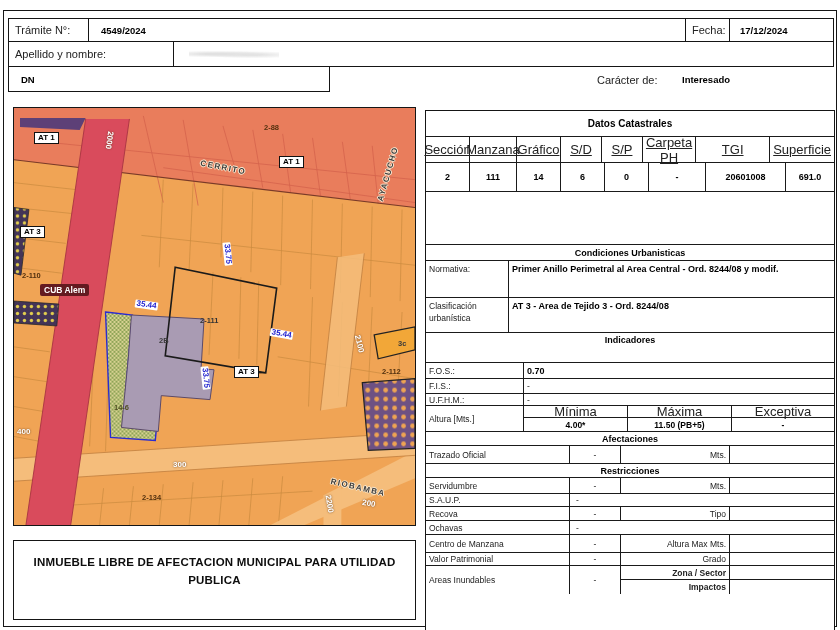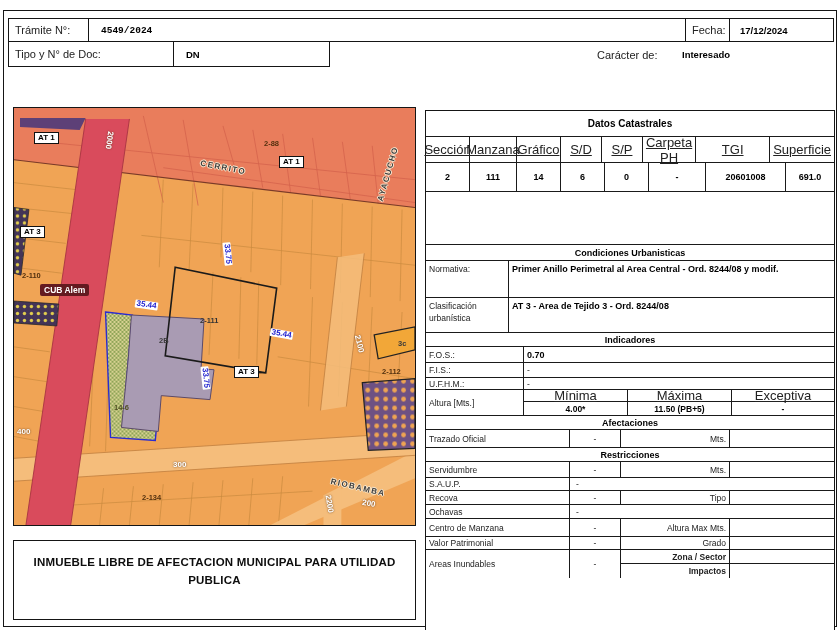--- a/index.html
+++ b/index.html
@@ -53,27 +53,31 @@
 </style>
 </head>
 <body>
 
 <div id="page">
   <div id="frame"></div>
 
   <div class="hdr">
     <div class="hrow hrow1">
       <div class="hcell br hlabel" style="width:80px;">Trámite N°:</div>
-      <div class="hcell hval" style="flex:1;padding-left:12px;font-family:Liberation Mono, monospace;">4549/2024</div>
+      <div class="hcell hval" style="flex:1;padding-left:12px;">4549/2024</div>
       <div class="hcell bl hlabel" style="width:44px;">Fecha:</div>
       <div class="hcell bl hval" style="width:104px;padding-left:10px;">17/12/2024</div>
     </div>
+    <div class="hrow hrow2" style="position:relative;">
+      <div class="hcell br hlabel" style="width:165px;">Apellido y nombre:</div>
+      <div class="hcell" style="flex:1;"></div>
+      <div class="smudge"></div>
+    </div>
     <div class="hrow hrow3">
       <div class="h3box">
-        <div class="hcell br hlabel" style="width:165px;">Tipo y N° de Doc:</div>
         <div class="hcell hval" style="flex:1;padding-left:12px;">DN</div>
       </div>
       <div class="hcell hlabel" style="position:absolute;left:583px;top:0;">Carácter de:</div>
       <div class="hcell hval" style="position:absolute;left:668px;top:0;">Interesado</div>
     </div>
   </div>
 
   <div class="panel">
 
     <div class="prow first ptitle" style="height:25px;font-size:10px;">Datos Catastrales</div>
@@ -104,21 +108,21 @@
     <div class="prow" style="height:37px;">
       <div class="pc firstc" style="width:82px;align-items:flex-start;padding-top:3px;">Normativa:</div>
       <div class="pc pbold" style="flex:1;align-items:flex-start;padding-top:3px;">Primer Anillo Perimetral al Area Central - Ord. 8244/08 y modif.</div>
     </div>
     <div class="prow" style="height:35px;">
       <div class="pc firstc" style="width:82px;align-items:flex-start;padding-top:3px;white-space:normal;line-height:1.4;">Clasificación urbanística</div>
       <div class="pc pbold" style="flex:1;align-items:flex-start;padding-top:3px;">AT 3 - Area de Tejido 3  - Ord. 8244/08</div>
     </div>
 
     <div class="prow ptitle" style="height:14px;">Indicadores</div>
-    <div class="prow" style="height:16px;">
+    <div class="prow" style="height:16px;margin-top:16px;">
       <div class="pc firstc" style="width:97px;">F.O.S.:</div>
       <div class="pc pbold" style="flex:1;">0.70</div>
     </div>
     <div class="prow" style="height:15px;">
       <div class="pc firstc" style="width:97px;">F.I.S.:</div>
       <div class="pc" style="flex:1;">-</div>
     </div>
     <div class="prow" style="height:12px;">
       <div class="pc firstc" style="width:97px;">U.F.H.M.:</div>
       <div class="pc" style="flex:1;">-</div>
@@ -316,21 +320,21 @@
     <div class="mlabel street-name" style="left:316px;top:376px;transform:rotate(13deg);">RIOBAMBA</div>
     <div class="mlabel cub" style="left:26px;top:176px;">CUB Alem</div>
 
     <div class="mlabel street-num" style="left:86px;top:28px;transform:rotate(98deg);">2000</div>
     <div class="mlabel street-num" style="left:336px;top:232px;transform:rotate(76deg);">2100</div>
     <div class="mlabel street-num" style="left:306px;top:392px;transform:rotate(80deg);">2200</div>
     <div class="mlabel street-num" style="left:3px;top:320px;">400</div>
     <div class="mlabel street-num" style="left:159px;top:353px;">300</div>
     <div class="mlabel street-num" style="left:348px;top:392px;transform:rotate(10deg);">200</div>
 
-    <div class="mlabel parcel-id" style="left:250px;top:32px;">2-88</div>
+    <div class="mlabel parcel-id" style="left:250px;top:16px;">2-88</div>
     <div class="mlabel parcel-id" style="left:8px;top:164px;">2-110</div>
     <div class="mlabel parcel-id" style="left:186px;top:209px;color:#333;">2-111</div>
     <div class="mlabel parcel-id" style="left:368px;top:260px;">2-112</div>
     <div class="mlabel parcel-id" style="left:128px;top:386px;">2-134</div>
     <div class="mlabel parcel-id" style="left:100px;top:296px;color:#4f4f23;">14-6</div>
     <div class="mlabel parcel-id" style="left:145px;top:229px;color:#3a3a3a;">2B</div>
     <div class="mlabel parcel-id" style="left:384px;top:232px;color:#3a3a3a;">3c</div>
 
     <div class="mlabel dim-label" style="left:202px;top:142px;transform:rotate(84deg);">33.75</div>
     <div class="mlabel dim-label" style="left:180px;top:266px;transform:rotate(84deg);">33.75</div>

